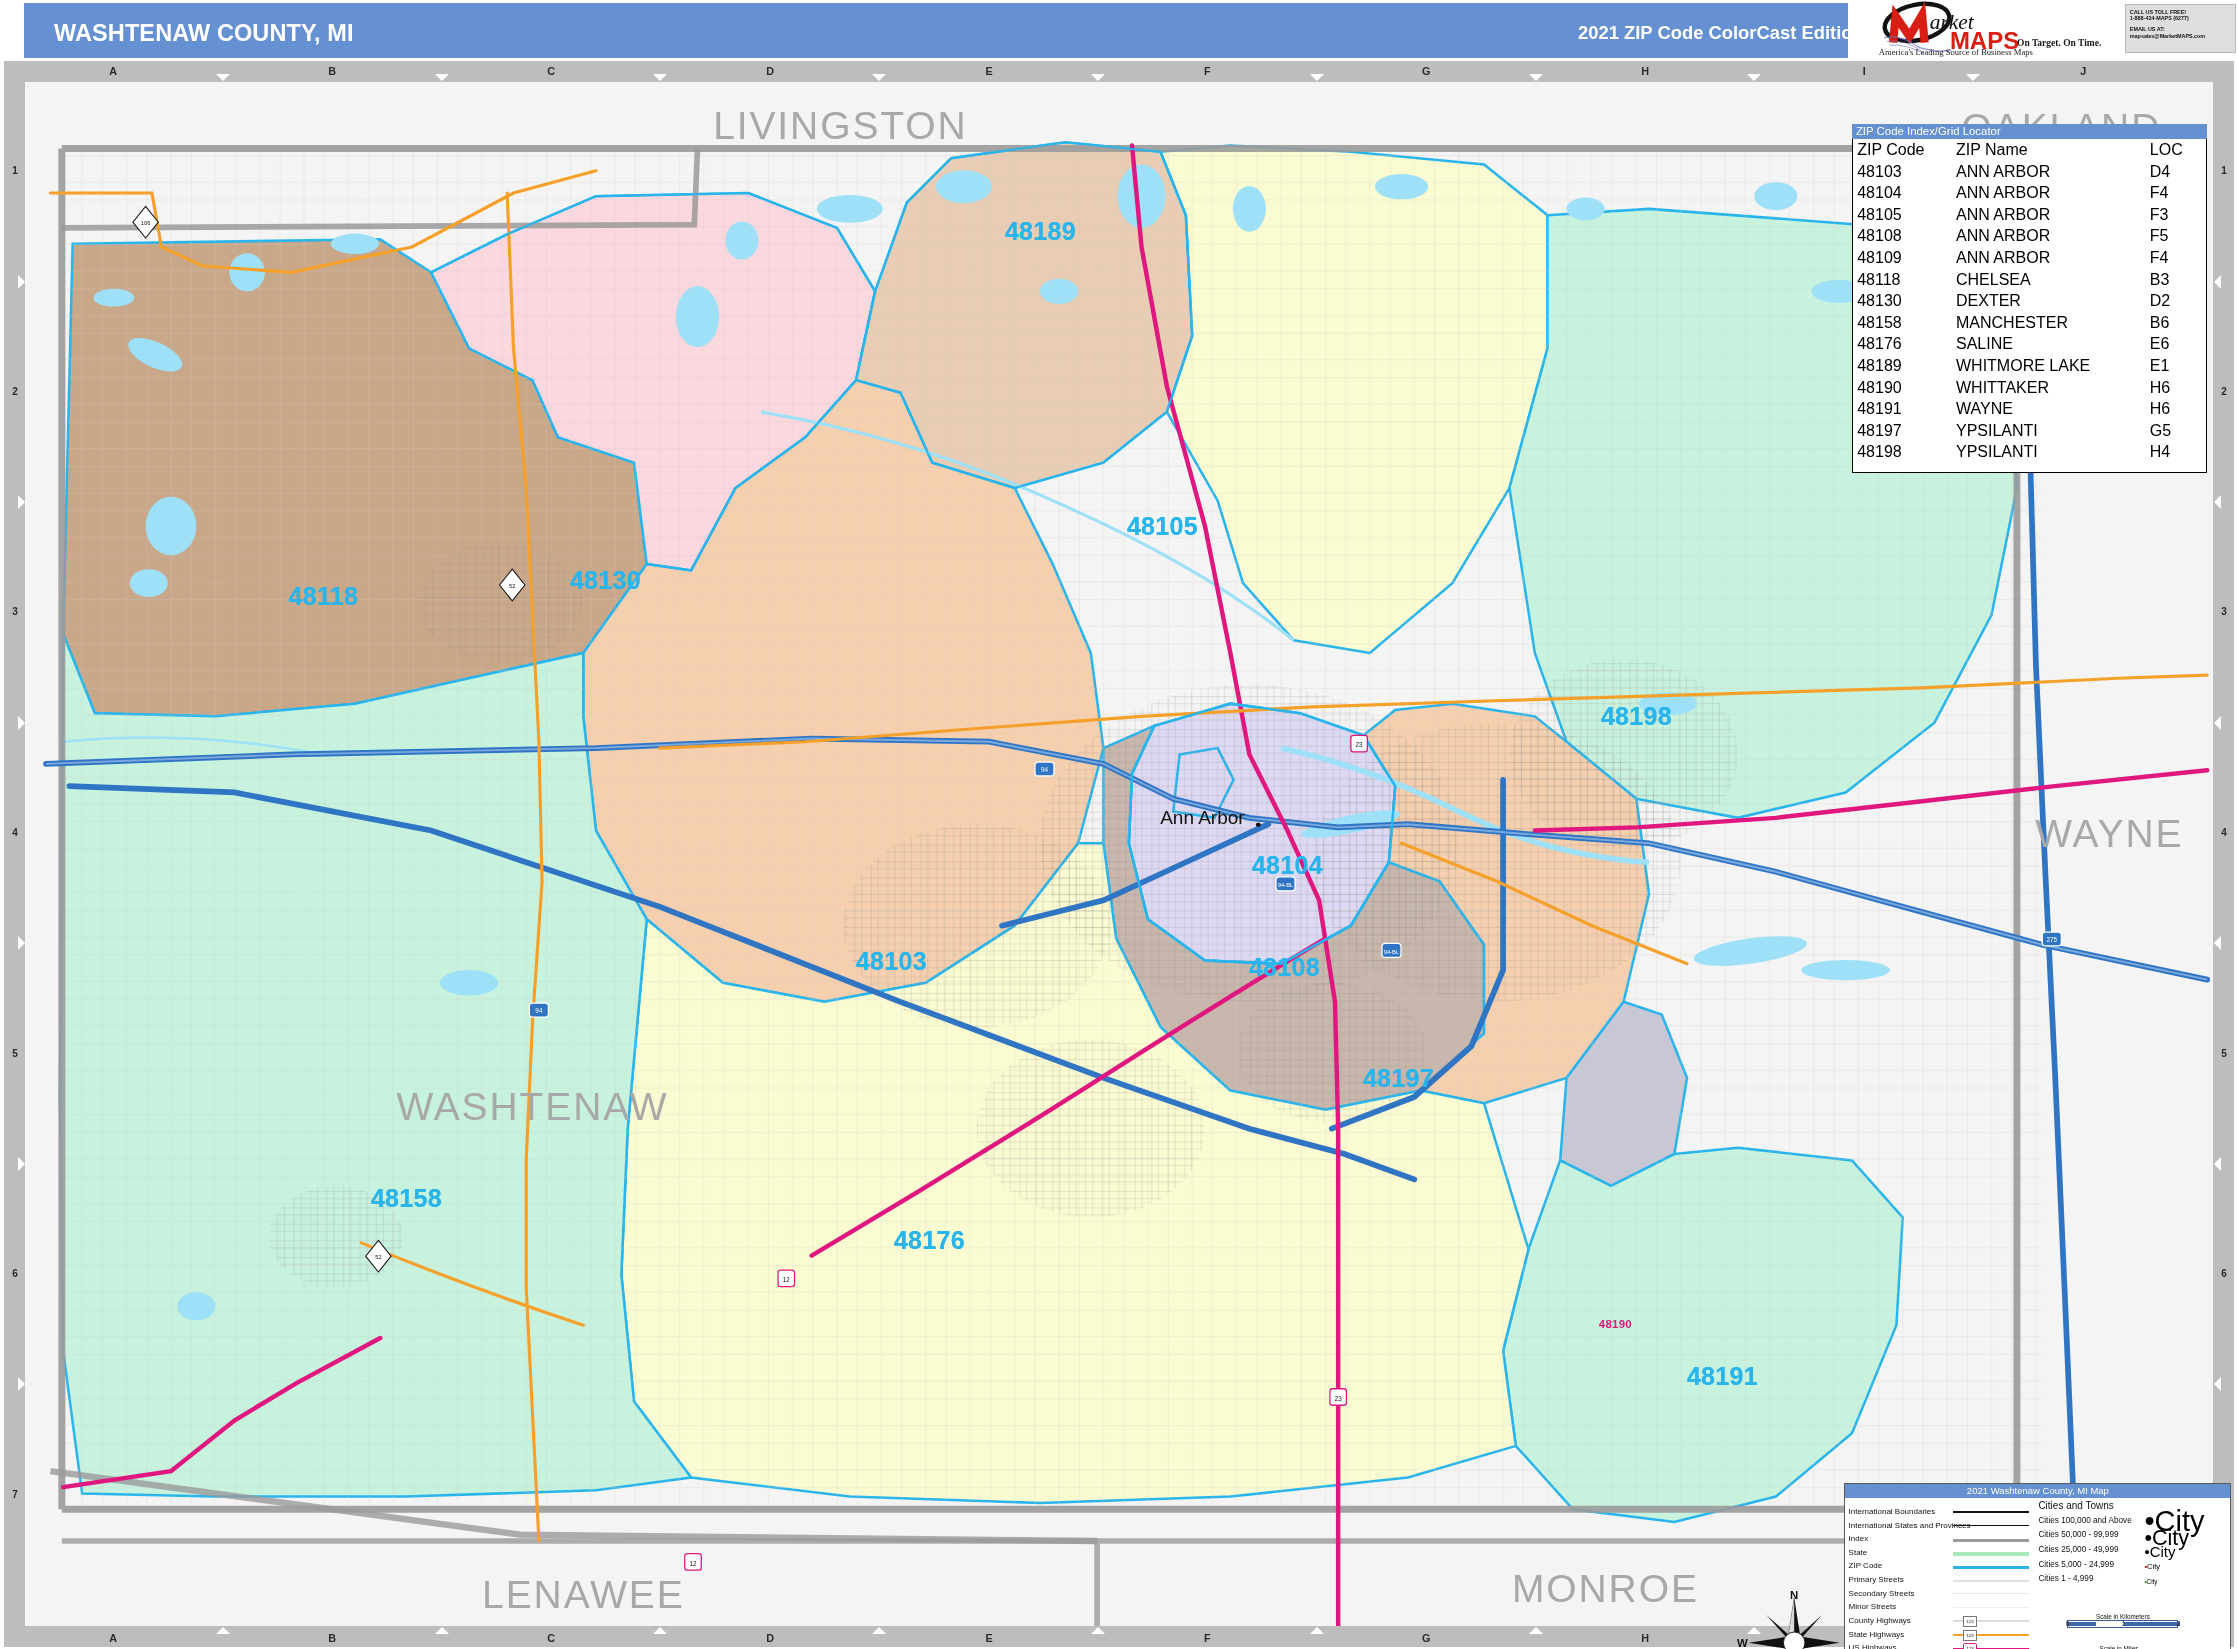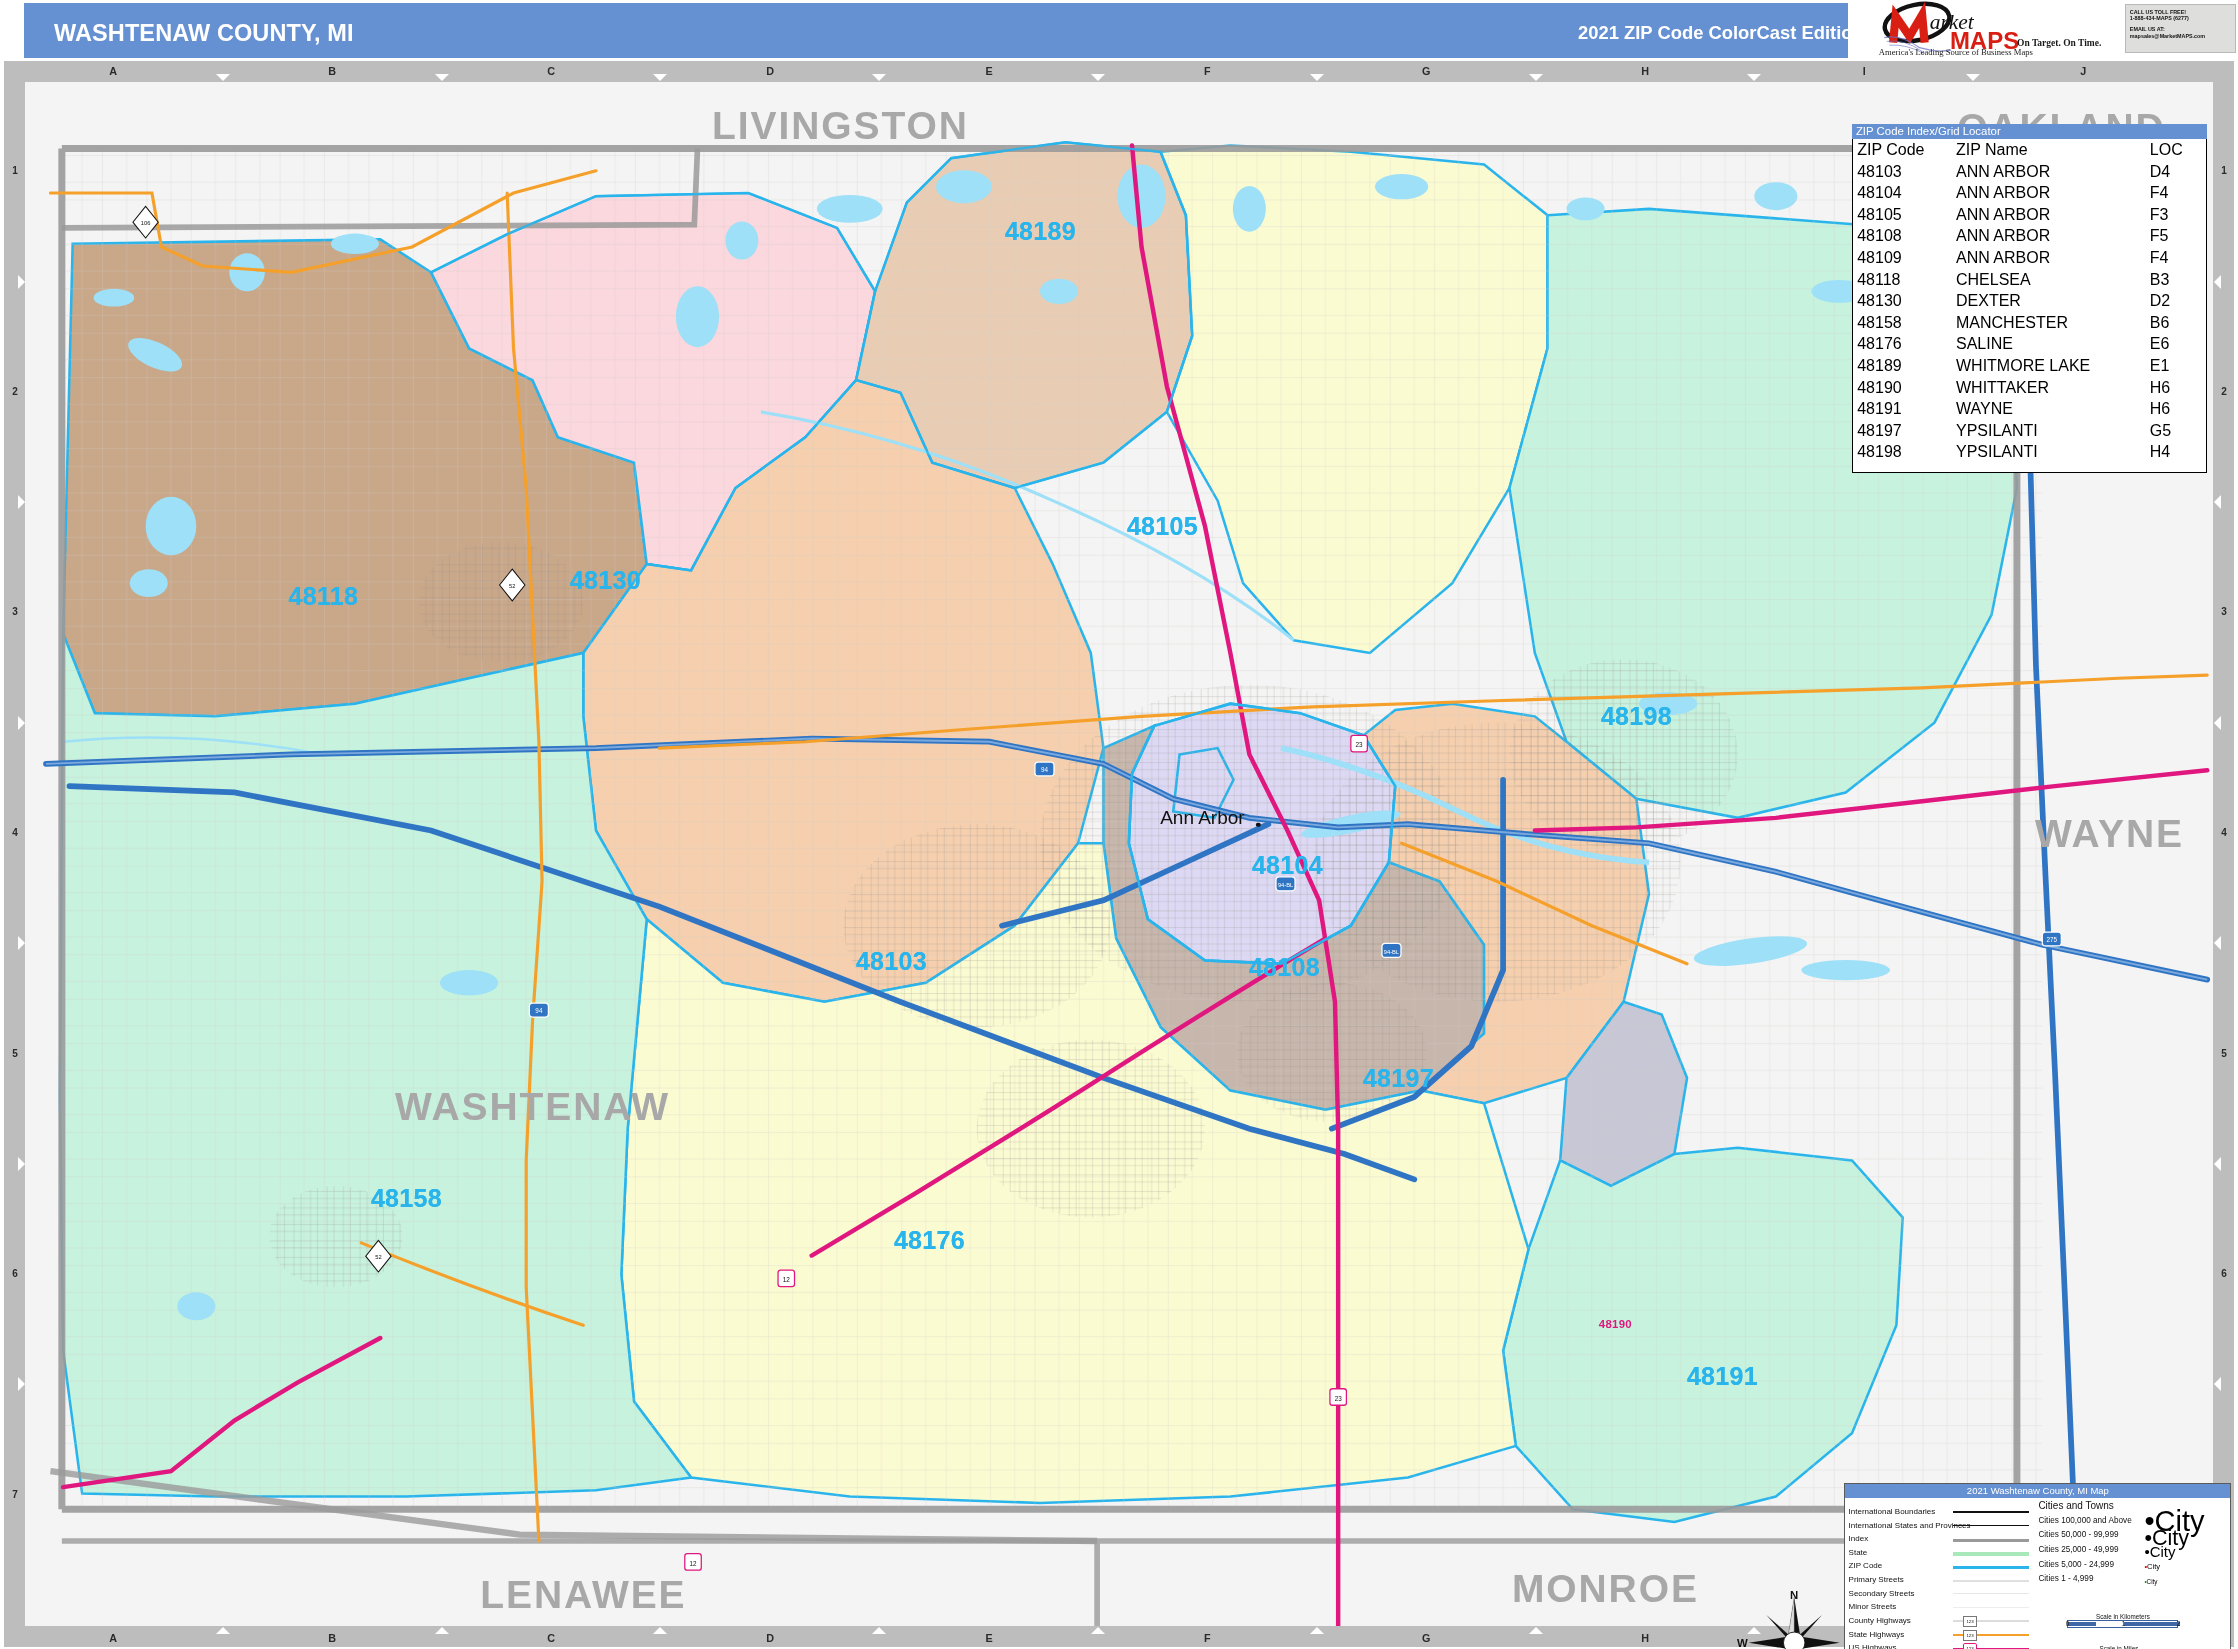--- a/index.html
+++ b/index.html
@@ -36,21 +36,21 @@
   .tick-top{top:13.3px;border-top:7.6px solid #fff;}
   .tick-bot{bottom:13.3px;border-bottom:7.6px solid #fff;}
   .tick-l{left:13.3px;border-top:7px solid transparent;border-bottom:7px solid transparent;border-left:7.6px solid #fff;border-right:none;width:0;height:0;}
   .tick-r{right:13.3px;border-top:7px solid transparent;border-bottom:7px solid transparent;border-right:7.6px solid #fff;border-left:none;width:0;height:0;}
 
   
   #map{position:absolute;left:21px;top:21px;width:2188px;height:1544px;background:#f4f4f4;overflow:hidden;}
   #map svg{position:absolute;left:0;top:0;}
 
   .zip-label{position:absolute;color:#29b5ec;font-size:25px;font-weight:bold;letter-spacing:0.3px;text-shadow:0 0 0.6px #29b5ec;white-space:nowrap;transform:translate(-50%,-50%);}
-  .county-label{position:absolute;color:#a8a8a8;font-size:39px;letter-spacing:1.9px;white-space:nowrap;font-family:"Liberation Sans",sans-serif;transform:translate(-50%,-50%);font-weight:bold;}
+  .county-label{position:absolute;color:#a8a8a8;font-size:39px;letter-spacing:1.9px;white-space:nowrap;font-family:"Liberation Sans",sans-serif;transform:translate(-50%,-50%);}
   .city-label{position:absolute;color:#111;font-size:19px;white-space:nowrap;transform:translate(-50%,-50%);}
   .city-dot{position:absolute;width:4.4px;height:4.4px;background:#111;border-radius:50%;transform:translate(-50%,-50%);}
 
   
   #zip-index{position:absolute;left:1848px;top:77px;width:355px;height:335px;background:#fff;border:1.3px solid #000;box-sizing:border-box;z-index:40;}
   #zip-index-title{position:absolute;left:-1.3px;top:-15px;width:355px;height:15px;background:#6590d2;color:#fff;font-size:11.4px;padding:1.3px 0 0 3.8px;box-sizing:border-box;white-space:nowrap;}
   #zip-table{width:100%;border-collapse:collapse;font-size:16px;color:#000;}
   #zip-table th,#zip-table td{text-align:left;padding:0 0 0 3.8px;line-height:21.6px;font-weight:normal;white-space:nowrap;}
   #zip-table th{font-weight:normal;}
   .col-code{width:95px;} .col-name{width:190px;} .col-loc{width:auto;}

